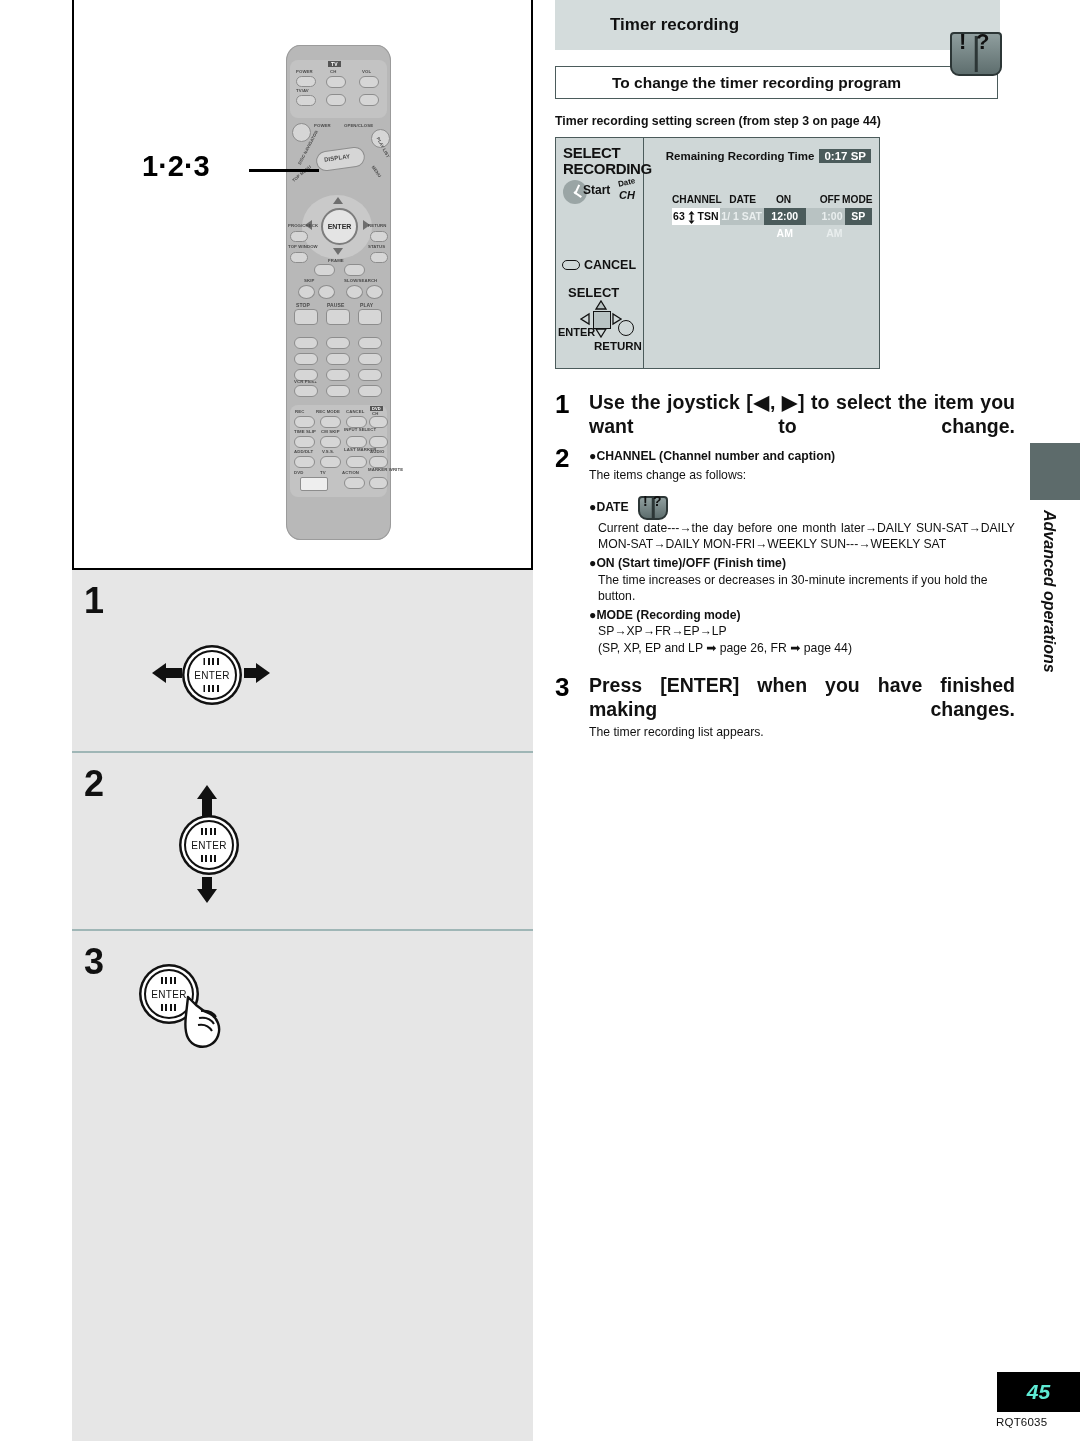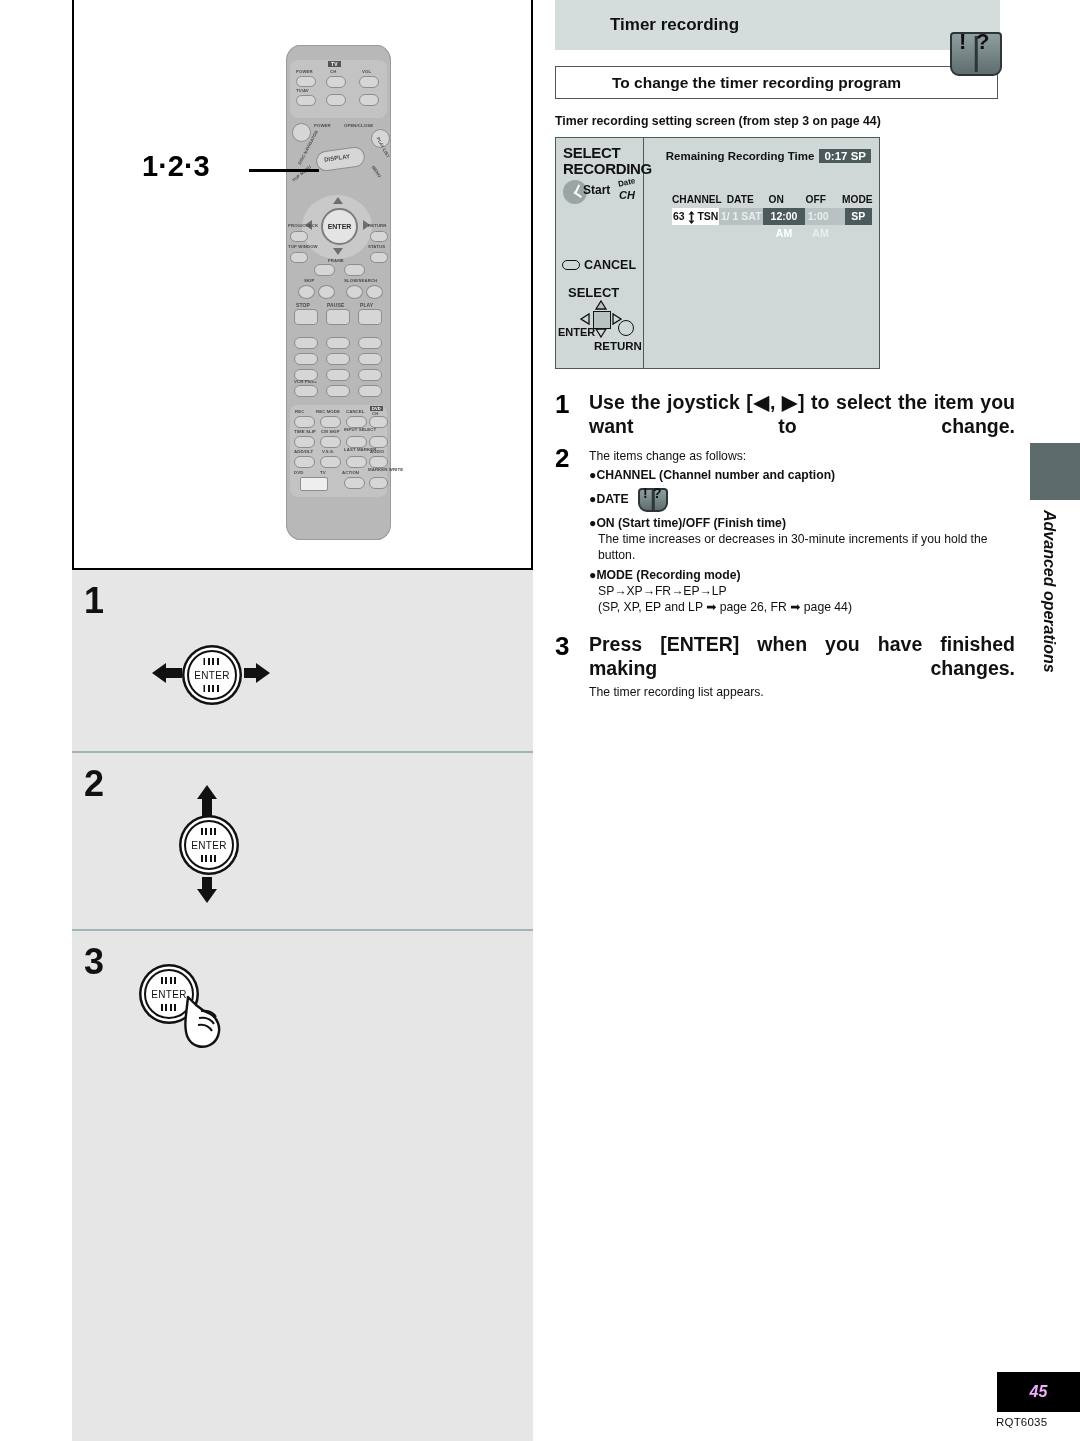--- a/index.html
+++ b/index.html
@@ -151,21 +151,21 @@
     display:flex;align-items:center;justify-content:flex-end;gap:5px;
     font-size:11.5px;font-weight:bold;color:#111;margin-top:3px;
   }
   .rem-val{background:#4b5b5b;color:#fff;padding:1px 5px;font-size:11.5px;font-weight:bold;}
   .tbl{position:absolute;left:28px;top:56px;width:200px;}
   .tbl-head{display:flex;font-size:10.2px;font-weight:bold;color:#111;}
   .tbl-row{display:flex;margin-top:3px;}
   .c1{width:52px;text-align:center;}
   .c2{width:48px;text-align:center;}
   .c3{width:46px;text-align:center;}
-  .c4{width:42px;text-align:right;padding-right:16px;}
+  .c4{width:42px;text-align:right;padding-right:2px;}
   .c5{width:30px;text-align:center;}
   .cell{font-size:10.5px;font-weight:bold;height:17px;line-height:17px;box-sizing:border-box;}
   .cell-ch{background:#fff;color:#111;position:relative;}
   .cell-dim{background:#b8c2c2;color:#e9eeee;}
   .cell-sel{background:#4b5b5b;color:#fff;}
   .ud-cursor{display:inline-block;position:relative;width:7px;height:12px;vertical-align:-2px;}
 
   
   .instr{display:flex;margin-top:14px;}
   .instr-num{width:34px;font-size:26px;font-weight:bold;flex:none;line-height:1.05;}
@@ -186,21 +186,21 @@
   }
   .tab-text{
     position:absolute;left:1028px;top:510px;width:30px;height:230px;
     font-size:16px;font-weight:bold;font-style:italic;color:#111;
     writing-mode:vertical-rl;text-orientation:mixed;
   }
 
   
   .pg-box{position:absolute;left:997px;top:1372px;width:83px;height:40px;background:#000;
     display:flex;align-items:center;justify-content:center;}
-  .pg-num{color:#f0abfc;font-size:16px;font-style:italic;font-weight:bold;}
+  .pg-num{color:#5eead4;font-size:21px;font-style:italic;font-weight:bold;}
   .rqt{position:absolute;left:996px;top:1416px;font-size:11.5px;color:#111;letter-spacing:.2px;}
 </style>
 </head>
 <body>
 
 <div class="page">
 
   <div class="left-col">
 
     <div class="remote-box">
@@ -455,32 +455,33 @@
     <div class="instr" style="margin-top:22px;">
       <div class="instr-num">1</div>
       <div class="instr-body">
         <div class="instr-title">Use the joystick [◀, ▶] to select the item you want to change.</div>
       </div>
     </div>
 
     <div class="instr" style="margin-top:6px;">
       <div class="instr-num">2</div>
       <div class="instr-body">
-        <div class="sub">The items change as follows:</div>
         <div class="sub">
           <b class="bullet"><span>●</span><span>CHANNEL (Channel number and caption)</span></b>
         </div>
-        <div class="sub" style="margin-top:5px;">
+        <div class="sub">The items change as follows:</div>
+        <div class="sub" style="margin-top:13px;">
           <b class="bullet"><span>●</span><span>DATE</span></b>
           <span class="book-icon small" style="margin-left:6px;">
             <span class="bk-body"></span>
             <span class="bk-page"></span>
             <span class="bk-mark" style="left:5px;top:-2px;font-size:14px;">!</span>
             <span class="bk-mark" style="left:15px;top:-2px;font-size:14px;">?</span>
           </span>
+          <span class="ind just" style="text-align:justify;text-align-last:left;">Current date---→the day before one month later→DAILY SUN-SAT→DAILY MON-SAT→DAILY MON-FRI→WEEKLY SUN---→WEEKLY SAT</span>
         </div>
         <div class="sub">
           <b class="bullet"><span>●</span><span>ON (Start time)/OFF (Finish time)</span></b>
           <span class="ind">The time increases or decreases in 30-minute increments if you hold the button.</span>
         </div>
         <div class="sub">
           <b class="bullet"><span>●</span><span>MODE (Recording mode)</span></b>
           <span class="ind">SP→XP→FR→EP→LP</span>
           <span class="ind">(SP, XP, EP and LP ➡ page 26, FR ➡ page 44)</span>
         </div>

